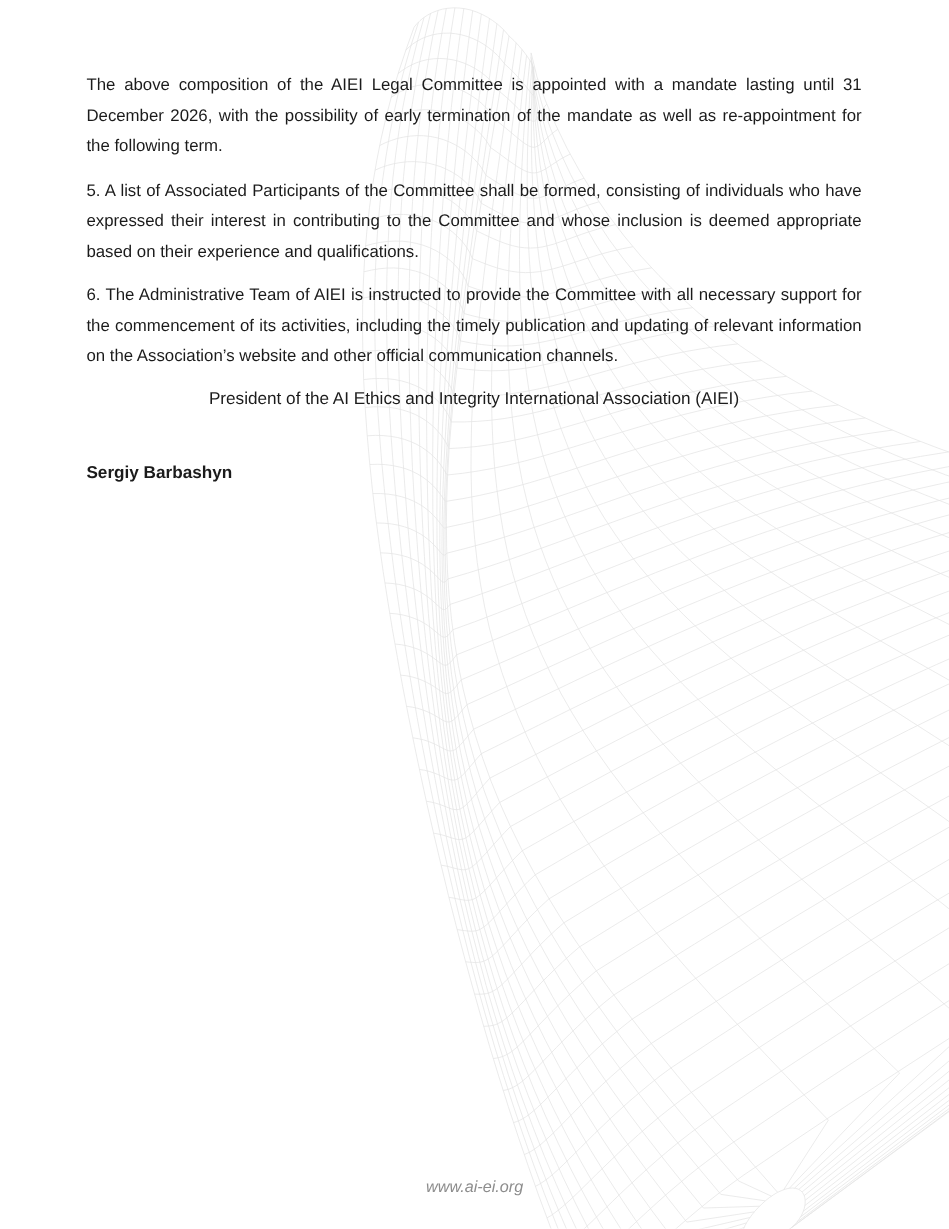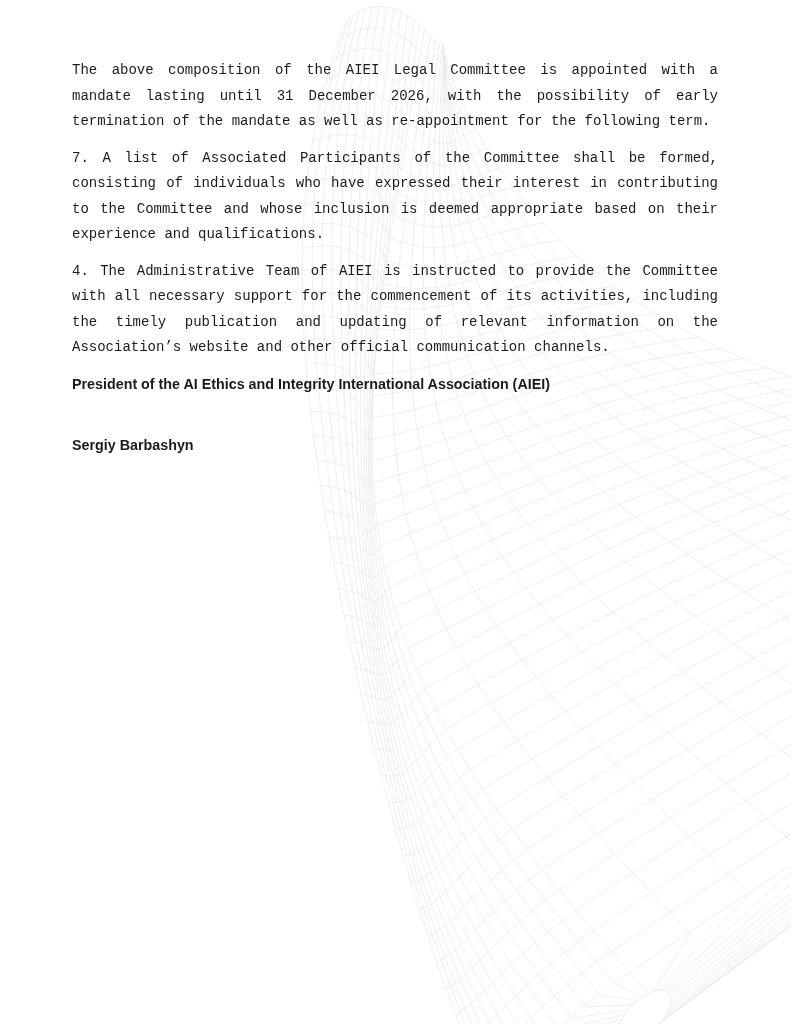--- a/index.html
+++ b/index.html
@@ -29,27 +29,27 @@
     position:relative;
     z-index:1;
     padding:58px 73px 0 72px;
   }
   .para{
     font-size:14px;
     line-height:25.5px;
     text-align:justify;
     text-justify:inter-word;
     margin:0 0 11px 0;
-    font-family:Liberation Mono, monospace;
   }
   .doc-heading{
     font-size:14.3px;
-    font-weight:bold;
+    font-weight:normal;
     line-height:25.5px;
     margin:0;
+    text-align:center;
   }
   .signature{
     font-size:14.3px;
     font-weight:bold;
     line-height:25.5px;
     margin:36px 0 0 0;
   }
   .footer{
     position:absolute;
     left:0;right:0;
@@ -65,20 +65,23 @@
 <body>
 
 <div class="page">
 
   <svg class="mesh" viewBox="0 0 791 1024" preserveAspectRatio="none">
       <path d="M345.1,22.6L338.6,40.7L332.5,59.0L327.0,77.4L322.1,96.1L317.7,115.0L313.9,134.1L310.6,153.4L307.9,173.0L305.7,192.8L304.0,212.9L302.9,233.3L302.2,254.0L302.1,275.0L302.4,296.2L303.1,317.7L304.3,339.6L305.9,361.7L307.9,384.1L310.2,406.7L312.9,429.7L316.0,452.9L319.3,476.3L323.0,500.0L326.9,523.9L331.2,548.0L335.6,572.3L340.4,596.8L345.4,621.4L350.6,646.2L356.0,671.0L361.7,696.0L367.6,721.0L373.7,746.2L380.1,771.3L386.7,796.5L393.6,821.7L400.7,846.9L408.0,872.0L415.7,897.1L423.6,922.2L431.8,947.1L440.3,972.0L449.1,996.8L458.3,1021.5L467.8,1046.0L477.5,1070.4L487.7,1094.7L629.1,1026.8M348.8,18.4L342.9,36.6L337.6,55.0L332.8,73.6L328.6,92.5L324.8,111.5L321.6,130.8L318.8,150.4L316.6,170.2L314.8,190.3L313.5,210.7L312.6,231.4L312.2,252.3L312.3,273.5L312.7,295.1L313.5,316.9L314.6,339.0L316.2,361.3L318.0,384.0L320.2,406.9L322.7,430.0L325.5,453.4L328.5,477.1L331.8,500.9L335.4,524.9L339.2,549.1L343.3,573.5L347.6,598.0L352.2,622.6L357.0,647.4L362.0,672.2L367.3,697.1L372.9,722.0L378.7,747.0L384.8,771.9L391.1,796.9L397.8,821.8L404.8,846.7L412.0,871.6L419.6,896.3L427.6,921.0L435.9,945.6L444.5,970.0L453.5,994.3L462.9,1018.5L472.7,1042.6L482.9,1066.5L493.5,1090.2L625.3,1028.9M353.4,14.5L348.2,32.9L343.6,51.5L339.4,70.4L335.7,89.5L332.5,108.8L329.8,128.4L327.4,148.3L325.6,168.4L324.1,188.8L323.1,209.5L322.4,230.4L322.1,251.7L322.2,273.2L322.6,295.0L323.4,317.1L324.5,339.5L325.8,362.1L327.5,385.0L329.4,408.1L331.6,431.4L334.0,455.0L336.7,478.7L339.7,502.7L342.8,526.8L346.3,551.0L349.9,575.4L353.9,599.8L358.0,624.4L362.5,649.0L367.2,673.7L372.1,698.4L377.4,723.1L382.9,747.8L388.8,772.5L395.0,797.2L401.6,821.8L408.5,846.3L415.8,870.7L423.4,895.0L431.5,919.2L440.0,943.3L448.9,967.3L458.2,991.1L468.0,1014.7L478.2,1038.2L488.9,1061.5L500.0,1084.7L622.3,1029.9M358.8,11.2L354.3,29.9L350.3,48.8L346.7,67.9L343.5,87.3L340.7,107.0L338.3,126.9L336.3,147.1L334.7,167.6L333.5,188.3L332.6,209.4L332.0,230.7L331.7,252.2L331.8,274.1L332.1,296.2L332.7,318.5L333.6,341.1L334.7,363.9L336.1,387.0L337.7,410.3L339.5,433.7L341.6,457.4L343.9,481.2L346.5,505.1L349.3,529.2L352.3,553.4L355.6,577.7L359.1,602.0L362.9,626.4L367.0,650.8L371.5,675.3L376.2,699.7L381.2,724.1L386.6,748.5L392.4,772.8L398.6,797.0L405.1,821.2L412.1,845.2L419.5,869.2L427.3,893.0L435.7,916.7L444.5,940.2L453.7,963.6L463.5,986.8L473.7,1009.9L484.4,1032.8L495.7,1055.5L507.4,1078.1L620.3,1029.8M365.1,8.6L361.1,27.7L357.6,46.9L354.4,66.4L351.6,86.2L349.1,106.2L347.0,126.5L345.2,147.1L343.8,167.9L342.6,189.0L341.7,210.4L341.2,232.0L340.8,253.9L340.7,276.0L340.9,298.3L341.3,320.9L341.9,343.7L342.7,366.7L343.7,389.8L345.0,413.2L346.5,436.7L348.2,460.4L350.1,484.2L352.2,508.1L354.6,532.0L357.3,556.1L360.3,580.2L363.5,604.3L367.0,628.4L370.9,652.6L375.1,676.7L379.7,700.7L384.6,724.7L389.9,748.7L395.7,772.5L401.9,796.3L408.6,819.9L415.8,843.4L423.4,866.8L431.5,890.0L440.2,913.1L449.4,936.1L459.1,958.8L469.4,981.5L480.2,1003.9L491.5,1026.2L503.3,1048.4L515.7,1070.4L619.2,1028.6M371.9,7.1L368.4,26.5L365.2,46.1L362.4,66.0L359.9,86.2L357.6,106.6L355.7,127.3L354.0,148.2L352.6,169.4L351.4,190.8L350.5,212.5L349.7,234.4L349.2,256.5L348.9,278.8L348.8,301.4L348.9,324.1L349.2,347.0L349.7,370.1L350.4,393.4L351.2,416.7L352.3,440.2L353.7,463.8L355.2,487.4L357.0,511.2L359.1,535.0L361.5,558.8L364.1,582.6L367.1,606.4L370.4,630.2L374.1,653.9L378.2,677.6L382.7,701.2L387.7,724.7L393.1,748.1L399.0,771.4L405.4,794.6L412.3,817.7L419.7,840.6L427.7,863.4L436.2,886.0L445.3,908.5L455.0,930.8L465.3,953.0L476.1,975.0L487.5,996.8L499.5,1018.6L512.0,1040.1L525.0,1061.5L619.1,1026.3M379.1,6.5L375.9,26.4L373.1,46.4L370.5,66.7L368.1,87.3L366.0,108.1L364.1,129.1L362.4,150.4L360.9,171.9L359.6,193.6L358.5,215.6L357.6,237.7L356.8,260.0L356.3,282.5L355.8,305.2L355.6,328.0L355.5,351.0L355.7,374.1L356.0,397.3L356.5,420.5L357.2,443.9L358.2,467.3L359.4,490.8L360.9,514.2L362.7,537.7L364.8,561.2L367.3,584.6L370.1,608.0L373.4,631.4L377.0,654.6L381.1,677.8L385.6,700.9L390.7,723.8L396.3,746.7L402.4,769.4L409.0,792.0L416.3,814.4L424.1,836.7L432.5,858.9L441.5,880.9L451.2,902.7L461.4,924.4L472.3,946.0L483.8,967.4L495.8,988.7L508.4,1009.8L521.6,1030.8L535.3,1051.7L620.1,1023.0M386.5,7.1L383.6,27.4L380.9,47.9L378.4,68.6L376.1,89.5L374.0,110.7L372.0,132.0L370.2,153.6L368.6,175.4L367.1,197.4L365.8,219.5L364.6,241.8L363.5,264.2L362.6,286.8L361.9,309.5L361.3,332.4L360.8,355.3L360.6,378.3L360.6,401.3L360.7,424.4L361.1,447.6L361.8,470.7L362.8,493.9L364.0,517.0L365.6,540.1L367.6,563.1L370.0,586.1L372.7,609.0L376.0,631.8L379.6,654.5L383.8,677.2L388.6,699.6L393.8,722.0L399.7,744.2L406.1,766.3L413.2,788.3L420.8,810.1L429.1,831.7L438.1,853.3L447.7,874.6L457.9,895.9L468.8,917.0L480.3,937.9L492.4,958.8L505.2,979.5L518.5,1000.1L532.3,1020.7L546.7,1041.1L622.0,1019.1M393.9,8.9L391.1,29.5L388.5,50.4L386.0,71.5L383.7,92.7L381.4,114.2L379.4,135.8L377.4,157.7L375.5,179.6L373.8,201.8L372.1,224.0L370.6,246.4L369.2,268.9L368.0,291.5L366.9,314.1L365.9,336.9L365.1,359.6L364.5,382.4L364.2,405.3L364.1,428.1L364.2,450.9L364.6,473.7L365.4,496.4L366.5,519.1L368.0,541.8L369.9,564.3L372.3,586.8L375.1,609.1L378.4,631.4L382.3,653.5L386.7,675.5L391.7,697.3L397.3,719.1L403.5,740.7L410.4,762.1L417.9,783.4L426.1,804.6L435.0,825.6L444.5,846.5L454.7,867.3L465.6,888.0L477.1,908.5L489.3,928.9L502.1,949.3L515.5,969.5L529.5,989.7L544.0,1009.9L559.1,1029.9L624.9,1014.6M401.1,11.7L398.3,32.7L395.7,53.9L393.1,75.2L390.6,96.8L388.2,118.5L385.9,140.3L383.7,162.3L381.5,184.4L379.5,206.6L377.5,228.9L375.6,251.3L373.9,273.7L372.3,296.2L370.8,318.7L369.5,341.3L368.4,363.8L367.6,386.3L366.9,408.8L366.6,431.3L366.5,453.7L366.8,476.0L367.5,498.3L368.6,520.5L370.1,542.6L372.0,564.6L374.5,586.5L377.5,608.2L381.0,629.8L385.2,651.3L389.9,672.7L395.3,693.9L401.3,715.0L408.0,736.0L415.4,756.8L423.5,777.5L432.2,798.0L441.7,818.5L451.9,838.8L462.8,859.0L474.3,879.1L486.5,899.2L499.4,919.2L512.8,939.1L526.9,958.9L541.5,978.8L556.6,998.6L572.3,1018.4L628.6,1009.9M407.9,15.4L405.1,36.7L402.3,58.1L399.5,79.8L396.8,101.5L394.2,123.4L391.5,145.3L389.0,167.4L386.5,189.5L384.1,211.7L381.8,233.9L379.6,256.2L377.5,278.5L375.6,300.8L373.8,323.0L372.2,345.3L370.9,367.5L369.8,389.7L369.0,411.8L368.5,433.8L368.3,455.7L368.6,477.6L369.2,499.3L370.3,520.9L371.9,542.4L374.1,563.8L376.8,585.1L380.0,606.2L383.9,627.2L388.4,648.0L393.6,668.8L399.4,689.4L406.0,709.8L413.2,730.2L421.2,750.4L429.9,770.5L439.3,790.5L449.5,810.4L460.3,830.2L471.8,850.0L484.1,869.6L496.9,889.3L510.4,908.9L524.5,928.4L539.2,948.0L554.4,967.5L570.1,987.1L586.2,1006.7L632.9,1005.2M414.1,19.8L411.1,41.3L408.1,63.0L405.1,84.8L402.1,106.6L399.1,128.6L396.2,150.5L393.3,172.6L390.5,194.6L387.7,216.7L385.1,238.8L382.6,260.9L380.2,282.9L377.9,304.9L375.9,326.8L374.1,348.7L372.6,370.5L371.3,392.2L370.4,413.9L369.9,435.4L369.7,456.8L370.0,478.1L370.8,499.2L372.1,520.3L373.9,541.2L376.3,561.9L379.3,582.6L383.0,603.1L387.3,623.4L392.3,643.7L397.9,663.8L404.4,683.8L411.5,703.6L419.4,723.4L428.0,743.1L437.3,762.7L447.4,782.2L458.2,801.6L469.7,821.0L481.9,840.3L494.8,859.6L508.3,878.9L522.4,898.2L537.1,917.6L552.3,936.9L568.0,956.3L584.2,975.7L600.7,995.3L637.7,1000.7M419.6,24.8L416.3,46.5L413.0,68.2L409.7,90.0L406.4,111.9L403.1,133.8L399.8,155.7L396.6,177.6L393.4,199.5L390.4,221.4L387.4,243.2L384.6,265.0L381.9,286.7L379.5,308.4L377.2,329.9L375.3,351.3L373.6,372.7L372.4,393.9L371.4,415.0L371.0,435.9L370.9,456.8L371.4,477.5L372.4,498.0L373.9,518.5L376.1,538.8L378.9,558.9L382.3,578.9L386.5,598.8L391.3,618.6L396.8,638.2L403.1,657.8L410.2,677.2L417.9,696.6L426.5,715.8L435.8,735.0L445.8,754.2L456.5,773.2L468.0,792.3L480.2,811.3L493.0,830.4L506.5,849.4L520.6,868.5L535.3,887.6L550.5,906.7L566.2,926.0L582.3,945.3L598.8,964.7L615.6,984.2L642.8,996.8M424.2,30.0L420.6,51.7L417.0,73.5L413.4,95.3L409.7,117.1L406.1,138.8L402.4,160.6L398.9,182.3L395.4,204.0L392.0,225.5L388.8,247.0L385.7,268.4L382.9,289.8L380.3,310.9L378.0,332.0L376.0,353.0L374.3,373.8L373.1,394.5L372.3,415.0L372.0,435.4L372.2,455.6L372.9,475.8L374.2,495.7L376.2,515.6L378.8,535.2L382.0,554.8L386.0,574.3L390.7,593.6L396.1,612.8L402.3,631.9L409.2,651.0L416.9,669.9L425.4,688.8L434.6,707.6L444.6,726.4L455.3,745.2L466.7,764.0L478.8,782.8L491.6,801.5L505.0,820.4L519.1,839.2L533.7,858.2L548.8,877.2L564.4,896.3L580.5,915.5L596.9,934.8L613.7,954.3L630.7,973.9L648.0,993.6M430.1,35.7L426.9,57.5L423.7,79.3L420.6,101.1L417.5,122.8L414.4,144.4L411.4,165.9L408.6,187.3L405.8,208.6L403.2,229.7L400.8,250.7L398.7,271.4L396.8,292.1L395.2,312.5L393.9,332.7L393.0,352.7L392.6,372.6L392.5,392.2L393.0,411.6L394.0,430.8L395.6,449.8L397.7,468.7L400.5,487.3L403.9,505.8L408.0,524.1L412.8,542.2L418.2,560.2L424.5,578.1L431.4,595.8L439.1,613.5L447.6,631.0L456.8,648.5L466.8,666.0L477.5,683.4L488.9,700.8L501.0,718.2L513.9,735.6L527.3,753.1L541.4,770.6L556.1,788.2L571.4,805.9L587.2,823.6L603.4,841.6L620.1,859.6L637.2,877.8L654.7,896.2L672.4,914.8L690.3,933.5L653.1,991.4M435.0,41.2L432.1,63.0L429.4,84.7L426.7,106.4L424.2,127.9L421.8,149.2L419.5,170.5L417.4,191.5L415.5,212.3L413.7,232.9L412.3,253.3L411.1,273.4L410.2,293.3L409.7,312.9L409.6,332.3L410.0,351.4L410.8,370.2L412.1,388.8L414.0,407.1L416.4,425.1L419.4,443.0L423.0,460.5L427.3,477.9L432.3,495.0L437.9,512.0L444.3,528.8L451.4,545.4L459.2,561.9L467.7,578.3L477.0,594.5L487.0,610.7L497.8,626.9L509.2,643.0L521.4,659.1L534.2,675.1L547.7,691.3L561.9,707.4L576.6,723.7L592.0,740.0L607.9,756.5L624.3,773.1L641.1,789.8L658.4,806.7L676.1,823.7L694.1,841.0L712.4,858.5L731.0,876.2L749.7,894.2L657.8,990.2M438.8,46.2L436.2,67.8L434.0,89.4L431.9,110.9L430.0,132.1L428.3,153.2L426.8,174.1L425.5,194.6L424.4,215.0L423.7,235.0L423.2,254.8L423.1,274.2L423.4,293.4L424.2,312.2L425.3,330.7L427.0,348.9L429.2,366.7L432.0,384.3L435.3,401.5L439.3,418.5L443.8,435.2L449.1,451.6L455.0,467.7L461.5,483.6L468.8,499.3L476.8,514.8L485.5,530.2L494.9,545.4L505.1,560.4L515.9,575.4L527.5,590.3L539.7,605.2L552.6,620.0L566.2,634.9L580.4,649.8L595.2,664.7L610.6,679.7L626.6,694.8L643.1,710.1L660.1,725.5L677.5,741.0L695.3,756.7L713.5,772.7L732.1,788.8L750.9,805.2L770.0,821.9L789.3,838.8L808.7,856.0L662.1,990.1M441.6,50.4L439.4,71.9L437.7,93.2L436.3,114.4L435.1,135.4L434.1,156.1L433.4,176.6L433.0,196.7L432.9,216.5L433.2,236.0L433.9,255.2L435.0,273.9L436.6,292.4L438.6,310.4L441.2,328.1L444.3,345.4L448.0,362.3L452.3,378.9L457.3,395.1L462.8,411.0L469.0,426.6L475.9,441.9L483.5,456.9L491.7,471.7L500.7,486.2L510.3,500.5L520.7,514.7L531.7,528.7L543.4,542.5L555.8,556.3L568.9,570.1L582.6,583.7L596.9,597.4L611.8,611.1L627.3,624.9L643.4,638.7L660.0,652.7L677.0,666.7L694.6,681.0L712.5,695.3L730.9,709.9L749.5,724.7L768.6,739.7L787.9,755.0L807.4,770.5L827.1,786.3L847.0,802.4L867.1,818.9L665.6,991.2M443.5,53.7L441.7,74.9L440.6,96.0L439.8,117.0L439.4,137.6L439.3,158.0L439.5,178.0L440.1,197.7L441.2,217.0L442.6,235.9L444.5,254.4L447.0,272.6L449.9,290.3L453.4,307.6L457.5,324.5L462.1,341.0L467.4,357.0L473.4,372.7L479.9,388.0L487.2,403.0L495.1,417.5L503.7,431.8L513.0,445.8L522.9,459.5L533.6,472.9L544.9,486.2L556.9,499.2L569.5,512.1L582.8,524.9L596.7,537.6L611.2,550.2L626.3,562.8L641.9,575.4L658.1,588.1L674.8,600.8L692.0,613.6L709.7,626.5L727.7,639.6L746.2,652.8L765.0,666.3L784.2,679.9L803.6,693.8L823.3,707.9L843.3,722.3L863.4,737.0L883.7,751.9L904.2,767.2L924.7,782.8L668.4,993.3M444.6,55.9L443.2,76.9L442.8,97.7L442.8,118.4L443.2,138.7L444.1,158.7L445.4,178.3L447.1,197.5L449.3,216.3L452.1,234.7L455.3,252.7L459.2,270.3L463.6,287.3L468.6,304.0L474.3,320.1L480.6,335.9L487.6,351.2L495.2,366.0L503.5,380.5L512.5,394.5L522.2,408.2L532.5,421.6L543.5,434.6L555.2,447.3L567.5,459.8L580.5,472.0L594.1,484.1L608.3,495.9L623.0,507.7L638.4,519.4L654.3,531.0L670.7,542.6L687.6,554.2L704.9,565.9L722.8,577.6L741.0,589.4L759.6,601.4L778.5,613.5L797.8,625.8L817.4,638.3L837.2,651.0L857.3,664.0L877.6,677.2L898.1,690.7L918.8,704.5L939.6,718.6L960.5,733.1L981.5,747.8L670.2,996.3M444.9,57.0L444.2,77.7L444.4,98.3L445.3,118.6L446.7,138.6L448.6,158.3L451.1,177.5L454.1,196.3L457.6,214.7L461.7,232.7L466.5,250.1L471.8,267.1L477.8,283.7L484.5,299.7L491.8,315.2L499.9,330.3L508.6,344.9L518.0,359.0L528.1,372.7L538.8,386.0L550.3,398.9L562.3,411.4L575.1,423.5L588.5,435.4L602.4,447.0L617.0,458.3L632.2,469.5L647.8,480.4L664.1,491.3L680.8,502.0L698.0,512.7L715.6,523.3L733.6,534.0L752.1,544.7L770.9,555.5L790.0,566.3L809.5,577.4L829.2,588.5L849.2,599.9L869.4,611.4L889.9,623.2L910.5,635.3L931.3,647.6L952.2,660.2L973.3,673.0L994.5,686.2L1015.9,699.8L1037.3,713.7L671.0,1000.2M444.7,57.0L444.6,77.5L445.8,97.8L447.6,117.8L450.1,137.5L453.2,156.9L456.9,175.8L461.2,194.3L466.2,212.3L471.8,229.9L478.1,246.9L485.1,263.5L492.8,279.5L501.2,295.0L510.2,310.0L520.0,324.5L530.5,338.5L541.7,352.0L553.6,365.0L566.2,377.6L579.4,389.8L593.2,401.6L607.7,413.0L622.7,424.0L638.3,434.8L654.4,445.3L671.0,455.6L688.2,465.7L705.7,475.7L723.7,485.5L742.1,495.3L760.8,505.1L779.9,514.8L799.3,524.6L819.0,534.4L838.9,544.4L859.1,554.5L879.5,564.7L900.1,575.1L920.9,585.7L941.8,596.5L962.9,607.6L984.2,618.9L1005.5,630.5L1027.0,642.4L1048.5,654.7L1070.2,667.2L1092.0,680.1L670.7,1004.6M444.2,55.9L444.9,76.1L447.0,96.3L450.0,116.1L453.6,135.6L458.0,154.7L463.1,173.4L468.9,191.6L475.3,209.3L482.5,226.5L490.5,243.3L499.2,259.4L508.6,275.1L518.7,290.2L529.6,304.7L541.2,318.8L553.5,332.3L566.5,345.2L580.2,357.7L594.5,369.7L609.5,381.2L625.0,392.4L641.1,403.1L657.8,413.4L674.9,423.5L692.5,433.2L710.6,442.7L729.0,452.0L747.8,461.2L767.0,470.2L786.4,479.1L806.2,487.9L826.2,496.8L846.5,505.6L866.9,514.5L887.6,523.5L908.4,532.6L929.3,541.9L950.5,551.3L971.7,560.9L993.1,570.7L1014.5,580.8L1036.1,591.1L1057.8,601.6L1079.6,612.5L1101.5,623.7L1123.6,635.2L1145.8,647.0L669.5,1009.3M443.5,53.9L445.1,74.0L448.3,93.9L452.4,113.6L457.4,132.9L463.2,151.9L469.7,170.4L477.1,188.4L485.2,206.0L494.0,223.0L503.7,239.4L514.1,255.4L525.3,270.7L537.3,285.5L550.0,299.7L563.4,313.3L577.5,326.4L592.4,339.0L607.8,351.0L623.9,362.4L640.5,373.4L657.7,384.0L675.4,394.1L693.6,403.8L712.2,413.1L731.2,422.2L750.5,430.9L770.2,439.4L790.2,447.8L810.4,455.9L830.8,464.0L851.5,471.9L872.3,479.9L893.3,487.8L914.4,495.7L935.7,503.7L957.0,511.8L978.5,520.0L1000.0,528.4L1021.6,536.9L1043.4,545.7L1065.2,554.6L1087.1,563.8L1109.1,573.2L1131.2,583.0L1153.5,593.0L1175.9,603.3L1198.5,614.0L667.2,1014.0M442.9,51.1L445.5,71.0L449.9,90.9L455.3,110.6L461.7,129.8L469.0,148.7L477.1,167.1L486.0,185.1L495.8,202.5L506.4,219.4L517.8,235.7L530.0,251.5L543.1,266.6L556.9,281.2L571.4,295.1L586.6,308.5L602.6,321.2L619.2,333.4L636.4,345.0L654.1,356.0L672.4,366.5L691.2,376.5L710.4,386.1L730.0,395.2L750.0,403.9L770.3,412.2L790.8,420.2L811.6,428.0L832.6,435.5L853.8,442.8L875.1,450.0L896.5,457.0L918.0,464.0L939.7,470.9L961.3,477.8L983.1,484.8L1004.9,491.8L1026.8,498.9L1048.7,506.2L1070.7,513.6L1092.7,521.1L1114.8,528.9L1137.0,536.9L1159.4,545.1L1181.8,553.6L1204.4,562.4L1227.3,571.5L1250.3,580.9L664.1,1018.5M442.5,47.7L446.2,67.7L451.9,87.6L458.8,107.2L466.7,126.5L475.5,145.4L485.2,163.9L495.9,181.8L507.4,199.3L519.8,216.1L533.0,232.4L547.0,248.1L561.9,263.1L577.5,277.5L593.8,291.3L610.9,304.4L628.6,316.9L646.9,328.8L665.7,340.0L685.1,350.6L705.0,360.7L725.2,370.2L745.9,379.2L766.8,387.7L788.0,395.7L809.5,403.4L831.1,410.7L852.9,417.6L874.8,424.3L896.8,430.7L918.9,437.0L941.0,443.0L963.2,449.0L985.3,454.9L1007.5,460.7L1029.7,466.6L1051.9,472.5L1074.1,478.4L1096.4,484.4L1118.6,490.6L1141.0,496.9L1163.4,503.4L1185.9,510.0L1208.6,516.9L1231.4,524.1L1254.4,531.5L1277.7,539.3L1301.2,547.4L660.2,1022.6M442.6,44.1L447.5,64.1L454.6,84.1L463.0,103.9L472.4,123.3L482.9,142.3L494.3,160.9L506.7,179.0L520.0,196.5L534.1,213.4L549.2,229.7L565.0,245.4L581.7,260.4L599.1,274.7L617.2,288.4L636.0,301.3L655.4,313.6L675.3,325.2L695.8,336.1L716.7,346.3L738.0,356.0L759.7,365.0L781.6,373.4L803.8,381.3L826.2,388.7L848.7,395.6L871.3,402.1L894.0,408.3L916.7,414.1L939.5,419.6L962.2,424.8L984.9,429.9L1007.6,434.7L1030.2,439.5L1052.8,444.2L1075.4,448.8L1097.9,453.5L1120.5,458.1L1143.0,462.9L1165.6,467.7L1188.3,472.6L1211.0,477.7L1233.9,483.0L1256.9,488.5L1280.1,494.2L1303.6,500.3L1327.4,506.6L1351.5,513.3L655.7,1025.9M345.1,22.6L347.4,19.8L350.0,17.2L353.1,14.7L356.6,12.4L360.3,10.5L364.4,8.9L368.7,7.6L373.3,6.9L378.0,6.5L382.8,6.7L387.6,7.3L392.4,8.4L397.2,10.0L401.8,12.0L406.3,14.4L410.5,17.1L414.4,20.0L418.1,23.2L421.3,26.6L424.2,30.0L428.2,33.7L431.7,37.4L434.8,41.0L437.4,44.3L439.6,47.3L441.4,50.0L442.8,52.3L443.8,54.2L444.5,55.6L444.8,56.6L444.9,57.1L444.8,57.1L444.5,56.7L444.1,55.8L443.7,54.5L443.2,52.9L442.8,51.0L442.6,48.8L442.5,46.5L442.6,44.1M338.1,41.9L340.9,39.2L344.1,36.6L347.6,34.3L351.5,32.2L355.7,30.5L360.2,29.1L364.8,28.2L369.7,27.7L374.6,27.6L379.6,28.1L384.5,29.0L389.5,30.4L394.2,32.2L398.9,34.4L403.3,37.0L407.4,39.9L411.2,43.0L414.7,46.3L417.7,49.7L420.4,53.2L424.6,57.0L428.3,60.7L431.6,64.2L434.5,67.4L437.0,70.4L439.0,72.9L440.7,75.1L442.0,76.8L443.0,78.1L443.7,78.8L444.3,79.1L444.6,79.0L444.8,78.3L445.0,77.3L445.2,75.9L445.4,74.2L445.8,72.2L446.3,70.1L447.0,67.8L447.9,65.4M331.8,61.4L335.0,58.8L338.7,56.4L342.7,54.2L347.0,52.3L351.6,50.8L356.4,49.6L361.3,49.0L366.4,48.7L371.5,49.0L376.6,49.7L381.7,50.9L386.7,52.6L391.4,54.7L396.0,57.1L400.3,59.9L404.3,62.9L408.0,66.2L411.2,69.5L414.1,73.0L416.5,76.4L421.0,80.2L425.1,83.9L428.7,87.4L431.9,90.5L434.7,93.3L437.2,95.7L439.2,97.7L441.0,99.3L442.4,100.3L443.7,100.9L444.8,101.0L445.7,100.7L446.6,99.9L447.5,98.7L448.4,97.2L449.4,95.4L450.6,93.4L452.0,91.3L453.7,89.0L455.6,86.8M326.0,81.1L329.8,78.6L333.9,76.3L338.3,74.3L343.0,72.6L347.9,71.3L353.0,70.5L358.2,70.1L363.5,70.1L368.7,70.6L374.0,71.7L379.1,73.1L384.0,75.0L388.8,77.3L393.3,80.0L397.4,82.9L401.3,86.1L404.7,89.4L407.8,92.8L410.4,96.3L412.6,99.6L417.5,103.5L421.9,107.1L425.9,110.4L429.5,113.5L432.7,116.1L435.6,118.4L438.1,120.1L440.4,121.5L442.4,122.3L444.2,122.7L446.0,122.6L447.6,122.0L449.2,121.1L450.9,119.8L452.7,118.2L454.6,116.3L456.7,114.3L459.1,112.1L461.8,109.9L464.8,107.8M320.9,101.1L325.1,98.7L329.6,96.6L334.5,94.7L339.5,93.3L344.7,92.2L350.1,91.6L355.5,91.4L360.9,91.8L366.3,92.6L371.6,93.8L376.7,95.6L381.6,97.7L386.3,100.2L390.6,103.0L394.6,106.1L398.3,109.3L401.5,112.7L404.4,116.2L406.8,119.6L408.7,122.9L414.0,126.6L418.8,130.1L423.2,133.4L427.3,136.2L430.9,138.7L434.3,140.7L437.3,142.3L440.2,143.4L442.8,144.0L445.3,144.1L447.7,143.8L450.2,143.0L452.6,141.9L455.1,140.5L457.8,138.8L460.7,136.8L463.8,134.8L467.2,132.6L471.0,130.5L475.1,128.4M316.4,121.3L321.0,119.0L326.0,117.1L331.1,115.4L336.5,114.2L342.0,113.4L347.5,113.0L353.1,113.1L358.6,113.7L364.1,114.8L369.4,116.3L374.5,118.3L379.3,120.6L383.9,123.3L388.1,126.2L391.9,129.4L395.3,132.7L398.4,136.1L401.0,139.6L403.1,142.9L404.9,146.1L410.5,149.7L415.8,153.1L420.7,156.1L425.2,158.8L429.4,161.0L433.3,162.8L436.9,164.1L440.4,164.9L443.7,165.2L446.9,165.1L450.1,164.6L453.4,163.6L456.7,162.3L460.2,160.7L463.8,158.9L467.7,156.9L471.9,154.7L476.4,152.6L481.3,150.5L486.6,148.6M312.5,141.8L317.6,139.6L322.9,137.8L328.3,136.4L334.0,135.4L339.7,134.8L345.4,134.7L351.1,135.1L356.7,135.9L362.1,137.3L367.4,139.0L372.4,141.2L377.2,143.7L381.6,146.5L385.6,149.6L389.2,152.9L392.5,156.2L395.2,159.6L397.6,163.0L399.5,166.2L401.0,169.3L407.1,172.7L412.9,175.9L418.3,178.7L423.3,181.1L428.0,183.0L432.5,184.5L436.8,185.5L441.0,186.0L445.1,186.1L449.1,185.7L453.1,184.9L457.3,183.7L461.5,182.2L466.0,180.4L470.7,178.5L475.7,176.4L481.0,174.2L486.6,172.1L492.7,170.1L499.1,168.2M309.3,162.5L314.7,160.5L320.3,158.9L326.1,157.7L331.9,156.9L337.8,156.6L343.6,156.7L349.4,157.4L355.0,158.5L360.5,160.0L365.7,162.0L370.6,164.3L375.2,167.0L379.4,170.0L383.2,173.1L386.6,176.4L389.6,179.8L392.2,183.1L394.3,186.4L396.0,189.5L397.2,192.4L403.9,195.6L410.1,198.5L416.0,201.0L421.6,203.1L427.0,204.7L432.2,205.9L437.2,206.5L442.1,206.7L446.9,206.5L451.8,205.8L456.8,204.7L461.9,203.3L467.1,201.5L472.7,199.6L478.4,197.5L484.5,195.3L491.0,193.1L497.8,191.0L505.1,189.0L512.8,187.2M306.7,183.5L312.4,181.7L318.3,180.3L324.3,179.3L330.3,178.7L336.3,178.7L342.2,179.0L348.0,179.9L353.6,181.2L359.0,183.0L364.1,185.2L368.9,187.7L373.3,190.5L377.3,193.5L380.9,196.8L384.1,200.1L386.9,203.4L389.2,206.7L391.1,209.8L392.5,212.8L393.6,215.5L400.7,218.4L407.5,221.0L414.0,223.2L420.3,224.9L426.3,226.1L432.2,226.9L437.9,227.2L443.6,227.0L449.4,226.4L455.2,225.4L461.1,224.0L467.2,222.3L473.5,220.4L480.1,218.2L487.0,216.0L494.3,213.7L502.0,211.4L510.0,209.3L518.5,207.3L527.4,205.6M304.6,204.9L310.7,203.2L316.8,202.0L323.0,201.2L329.1,200.9L335.2,201.0L341.2,201.7L346.9,202.8L352.5,204.3L357.8,206.3L362.7,208.6L367.3,211.2L371.6,214.2L375.4,217.3L378.8,220.5L381.7,223.8L384.2,227.0L386.3,230.2L387.9,233.2L389.2,236.0L390.1,238.4L397.8,241.1L405.1,243.3L412.3,245.0L419.2,246.3L425.9,247.2L432.6,247.5L439.2,247.4L445.8,246.9L452.4,245.9L459.2,244.5L466.1,242.8L473.3,240.8L480.7,238.6L488.4,236.3L496.5,233.8L505.0,231.4L513.9,229.1L523.1,226.9L532.9,224.9L543.0,223.2M303.2,226.5L309.5,225.1L315.8,224.0L322.1,223.4L328.3,223.3L334.5,223.7L340.4,224.6L346.2,225.9L351.6,227.6L356.8,229.8L361.5,232.2L366.0,235.0L370.0,238.0L373.5,241.1L376.7,244.3L379.4,247.6L381.7,250.7L383.5,253.7L385.0,256.6L386.0,259.1L386.7,261.3L395.0,263.5L403.0,265.3L410.8,266.6L418.5,267.5L426.0,267.9L433.5,267.8L440.9,267.2L448.4,266.2L456.0,264.8L463.8,263.1L471.8,261.0L480.1,258.7L488.7,256.3L497.6,253.7L506.9,251.1L516.6,248.6L526.7,246.1L537.2,243.9L548.2,241.9L559.6,240.2M302.4,248.5L308.8,247.2L315.3,246.4L321.7,246.0L328.0,246.1L334.1,246.7L340.0,247.8L345.6,249.3L351.0,251.2L355.9,253.5L360.5,256.1L364.7,258.9L368.5,261.9L371.8,265.1L374.8,268.2L377.2,271.4L379.3,274.4L380.9,277.2L382.1,279.8L383.0,282.1L383.6,284.1L392.5,285.8L401.2,287.1L409.8,288.0L418.2,288.3L426.5,288.2L434.8,287.6L443.2,286.6L451.7,285.1L460.3,283.3L469.2,281.1L478.3,278.7L487.7,276.1L497.4,273.3L507.6,270.5L518.1,267.7L529.0,265.0L540.4,262.5L552.2,260.1L564.5,258.1L577.2,256.4M302.1,270.7L308.7,269.7L315.2,269.0L321.7,268.9L328.0,269.2L334.0,270.0L339.9,271.3L345.4,273.0L350.5,275.0L355.3,277.4L359.7,280.1L363.7,283.0L367.2,286.0L370.3,289.1L373.0,292.2L375.2,295.2L377.0,298.1L378.5,300.7L379.5,303.1L380.3,305.1L380.8,306.7L390.4,307.9L399.8,308.7L409.1,309.0L418.3,308.8L427.5,308.1L436.8,307.0L446.1,305.5L455.6,303.5L465.3,301.2L475.2,298.7L485.5,295.8L496.1,292.9L507.0,289.8L518.4,286.7L530.2,283.7L542.4,280.8L555.0,278.1L568.1,275.7L581.6,273.6L595.5,271.9M302.3,293.4L309.0,292.5L315.6,292.0L322.1,292.1L328.3,292.6L334.3,293.6L340.0,295.1L345.3,296.9L350.3,299.1L354.9,301.6L359.1,304.3L362.8,307.2L366.1,310.2L368.9,313.2L371.3,316.2L373.4,319.0L375.0,321.7L376.2,324.1L377.2,326.2L377.8,327.9L378.3,329.2L388.6,329.9L398.7,330.0L408.9,329.7L418.9,329.0L429.0,327.7L439.3,326.0L449.6,323.9L460.2,321.5L471.0,318.7L482.1,315.6L493.5,312.4L505.3,309.1L517.5,305.7L530.1,302.3L543.1,299.1L556.6,296.0L570.5,293.1L584.8,290.6L599.6,288.4L614.7,286.6M303.1,316.3L309.8,315.6L316.4,315.4L322.8,315.6L329.0,316.3L334.9,317.5L340.4,319.1L345.6,321.1L350.3,323.3L354.7,325.9L358.6,328.6L362.1,331.5L365.1,334.4L367.7,337.4L369.9,340.2L371.7,342.8L373.2,345.3L374.3,347.4L375.1,349.2L375.7,350.6L376.1,351.6L387.2,351.6L398.1,351.1L409.1,350.2L420.1,348.8L431.2,346.9L442.4,344.6L453.8,341.9L465.4,338.9L477.4,335.6L489.6,332.1L502.3,328.4L515.3,324.7L528.7,321.0L542.6,317.3L556.9,313.8L571.6,310.4L586.8,307.4L602.4,304.7L618.4,302.4L634.7,300.5M304.3,339.6L311.1,339.0L317.6,339.0L324.0,339.4L330.0,340.3L335.7,341.7L341.1,343.4L346.0,345.4L350.6,347.8L354.7,350.4L358.3,353.1L361.6,355.9L364.3,358.8L366.7,361.5L368.7,364.2L370.3,366.6L371.6,368.8L372.6,370.7L373.4,372.1L373.9,373.2L374.3,373.8L386.2,373.1L398.0,372.0L409.9,370.3L421.8,368.2L433.9,365.7L446.1,362.8L458.6,359.5L471.4,355.9L484.5,352.1L498.0,348.1L511.8,343.9L526.1,339.8L540.8,335.7L555.9,331.6L571.4,327.8L587.4,324.3L603.9,321.0L620.7,318.1L637.9,315.6L655.4,313.6M306.0,363.2L312.7,362.8L319.2,363.0L325.5,363.6L331.3,364.6L336.9,366.1L342.0,367.9L346.7,370.0L351.0,372.4L354.8,375.0L358.3,377.7L361.2,380.4L363.8,383.1L366.0,385.7L367.8,388.2L369.2,390.4L370.4,392.3L371.3,393.8L372.0,394.9L372.6,395.6L373.0,395.8L385.7,394.4L398.4,392.5L411.2,390.2L424.1,387.4L437.2,384.2L450.6,380.6L464.2,376.6L478.1,372.4L492.4,368.0L507.1,363.5L522.1,358.9L537.6,354.3L553.6,349.8L570.0,345.4L586.8,341.3L604.0,337.4L621.7,333.9L639.7,330.8L658.0,328.1L676.7,325.9M308.2,387.1L314.8,386.9L321.2,387.2L327.3,388.0L333.0,389.2L338.3,390.7L343.2,392.6L347.6,394.8L351.7,397.2L355.3,399.8L358.4,402.4L361.2,405.0L363.5,407.5L365.5,410.0L367.1,412.1L368.4,414.0L369.5,415.6L370.4,416.8L371.1,417.6L371.7,417.9L372.2,417.7L385.8,415.5L399.4,412.9L413.2,409.8L427.1,406.2L441.3,402.3L455.7,398.0L470.5,393.4L485.6,388.5L501.0,383.5L516.9,378.4L533.3,373.3L550.0,368.3L567.2,363.4L584.8,358.6L602.9,354.1L621.3,350.0L640.2,346.2L659.3,342.9L678.8,339.9L698.6,337.5M310.7,411.3L317.3,411.3L323.5,411.8L329.4,412.7L334.9,414.0L339.9,415.6L344.6,417.6L348.8,419.8L352.6,422.1L355.9,424.6L358.8,427.1L361.3,429.6L363.5,432.0L365.3,434.1L366.8,436.0L368.0,437.6L369.0,438.9L369.9,439.7L370.6,440.1L371.3,440.0L372.0,439.5L386.4,436.4L401.0,433.0L415.8,429.0L430.8,424.7L446.0,420.0L461.6,415.0L477.5,409.7L493.8,404.2L510.5,398.6L527.6,392.9L545.1,387.3L563.1,381.8L581.6,376.4L600.4,371.3L619.7,366.4L639.3,362.0L659.3,357.9L679.6,354.2L700.2,351.0L721.0,348.3M313.7,435.8L320.1,436.0L326.1,436.6L331.8,437.6L337.0,439.0L341.9,440.7L346.2,442.7L350.2,444.9L353.7,447.2L356.8,449.6L359.5,452.0L361.8,454.2L363.8,456.4L365.4,458.3L366.8,459.9L367.9,461.2L368.9,462.0L369.8,462.5L370.6,462.5L371.4,462.0L372.3,461.0L387.7,457.1L403.3,452.8L419.1,448.0L435.1,442.9L451.5,437.4L468.2,431.6L485.3,425.6L502.8,419.5L520.7,413.2L539.0,407.0L557.8,400.8L577.0,394.8L596.6,389.0L616.7,383.4L637.1,378.2L657.9,373.3L679.0,368.9L700.4,365.0L722.0,361.5L743.8,358.4M317.1,460.7L323.3,461.0L329.1,461.7L334.5,462.8L339.5,464.2L344.1,466.0L348.2,468.0L351.9,470.1L355.1,472.4L358.0,474.6L360.4,476.8L362.6,478.9L364.4,480.8L365.9,482.4L367.2,483.7L368.3,484.6L369.3,485.1L370.3,485.1L371.2,484.7L372.2,483.8L373.3,482.4L389.7,477.6L406.2,472.4L423.1,466.8L440.2,460.8L457.7,454.5L475.6,448.0L493.8,441.2L512.5,434.4L531.6,427.5L551.2,420.7L571.2,413.9L591.6,407.4L612.4,401.1L633.6,395.1L655.2,389.4L677.1,384.2L699.3,379.4L721.7,375.1L744.3,371.2L767.0,367.9M320.8,485.8L326.7,486.2L332.3,487.0L337.5,488.2L342.2,489.7L346.5,491.4L350.4,493.4L353.8,495.5L356.8,497.6L359.4,499.7L361.7,501.7L363.7,503.5L365.3,505.1L366.8,506.4L368.1,507.3L369.2,507.9L370.3,508.0L371.3,507.6L372.4,506.8L373.6,505.5L374.9,503.7L392.3,498.0L409.9,491.8L427.8,485.3L446.1,478.4L464.7,471.3L483.7,464.0L503.2,456.5L523.1,449.0L543.4,441.4L564.1,434.0L585.3,426.7L606.9,419.6L628.9,412.8L651.2,406.3L673.9,400.2L696.8,394.6L720.0,389.4L743.4,384.7L766.9,380.4L790.5,376.6M324.8,511.1L330.5,511.6L335.9,512.5L340.8,513.8L345.2,515.3L349.2,517.0L352.8,518.9L356.0,520.9L358.8,522.9L361.2,524.8L363.3,526.5L365.1,528.1L366.7,529.4L368.1,530.3L369.4,530.9L370.6,531.0L371.7,530.7L372.9,529.9L374.2,528.7L375.7,527.0L377.3,524.8L395.7,518.1L414.4,511.0L433.4,503.6L452.7,495.8L472.5,487.9L492.7,479.7L513.3,471.5L534.4,463.2L555.8,455.0L577.8,446.9L600.1,439.0L622.8,431.4L645.9,424.1L669.3,417.1L693.1,410.6L717.0,404.5L741.2,398.9L765.5,393.7L789.8,389.0L814.2,384.8M329.2,536.7L334.6,537.3L339.7,538.3L344.3,539.6L348.5,541.1L352.2,542.8L355.6,544.6L358.5,546.4L361.1,548.2L363.3,549.9L365.3,551.4L367.0,552.6L368.5,553.6L369.9,554.2L371.2,554.3L372.5,554.1L373.8,553.3L375.2,552.1L376.7,550.5L378.5,548.3L380.4,545.7L399.8,538.0L419.6,530.0L439.7,521.6L460.2,513.0L481.1,504.2L502.4,495.2L524.2,486.2L546.4,477.2L569.1,468.4L592.1,459.6L615.6,451.1L639.4,442.9L663.6,435.1L688.0,427.6L712.7,420.6L737.6,414.0L762.7,407.9L787.8,402.3L813.0,397.2L838.2,392.5M333.8,562.6L339.0,563.2L343.8,564.2L348.1,565.5L352.0,567.0L355.5,568.6L358.6,570.3L361.3,571.9L363.7,573.5L365.8,575.0L367.7,576.2L369.3,577.1L370.8,577.7L372.3,577.9L373.6,577.7L375.1,577.0L376.5,575.8L378.2,574.2L380.0,572.1L382.0,569.5L384.3,566.5L404.8,557.8L425.6,548.8L446.8,539.5L468.4,530.0L490.5,520.3L513.0,510.5L535.9,500.7L559.2,491.0L583.0,481.4L607.2,472.1L631.7,463.0L656.6,454.2L681.8,445.8L707.2,437.8L732.9,430.2L758.7,423.2L784.6,416.6L810.5,410.5L836.4,404.8L862.3,399.6M338.8,588.6L343.7,589.3L348.2,590.3L352.2,591.6L355.9,593.0L359.1,594.5L362.0,596.0L364.5,597.5L366.7,598.8L368.7,600.0L370.5,600.9L372.1,601.5L373.7,601.7L375.1,601.5L376.6,600.8L378.2,599.7L379.9,598.1L381.8,596.1L383.9,593.5L386.3,590.5L389.1,587.2L410.6,577.5L432.5,567.5L454.8,557.2L477.5,546.8L500.7,536.2L524.3,525.6L548.3,515.1L572.8,504.6L597.7,494.3L622.9,484.3L648.5,474.6L674.4,465.2L700.5,456.2L726.9,447.7L753.4,439.6L780.0,432.0L806.7,424.9L833.4,418.2L860.0,412.0L886.5,406.3M344.0,614.8L348.6,615.6L352.8,616.5L356.6,617.7L360.0,619.1L363.0,620.4L365.7,621.8L368.0,623.0L370.1,624.1L372.0,625.0L373.8,625.6L375.4,625.8L377.0,625.6L378.6,625.0L380.3,623.9L382.1,622.3L384.0,620.3L386.2,617.8L388.7,614.8L391.5,611.5L394.6,607.7L417.2,597.0L440.2,586.0L463.6,574.8L487.4,563.4L511.7,552.0L536.4,540.6L561.5,529.3L587.1,518.1L613.0,507.1L639.3,496.4L665.8,486.0L692.7,476.0L719.7,466.5L747.0,457.4L774.3,448.8L801.7,440.6L829.1,432.9L856.4,425.7L883.6,418.9L910.7,412.5M349.5,641.2L353.9,641.9L357.8,642.9L361.3,644.0L364.4,645.2L367.2,646.4L369.7,647.6L372.0,648.6L374.0,649.4L375.8,649.9L377.6,650.1L379.3,649.9L381.0,649.3L382.7,648.3L384.6,646.8L386.6,644.8L388.9,642.3L391.4,639.4L394.2,636.0L397.4,632.2L401.0,628.1L424.6,616.4L448.7,604.4L473.2,592.2L498.1,580.0L523.5,567.7L549.3,555.5L575.5,543.3L602.1,531.4L629.0,519.7L656.2,508.3L683.8,497.3L711.5,486.8L739.4,476.6L767.4,466.9L795.5,457.7L823.6,449.0L851.7,440.7L879.6,432.9L907.4,425.5L934.9,418.5M355.3,667.7L359.3,668.4L363.0,669.3L366.3,670.3L369.2,671.4L371.8,672.4L374.2,673.3L376.3,674.1L378.3,674.5L380.1,674.7L381.9,674.6L383.7,674.0L385.5,673.0L387.5,671.5L389.6,669.5L391.9,667.1L394.5,664.2L397.4,660.8L400.6,657.0L404.2,652.9L408.3,648.4L433.0,635.7L458.1,622.7L483.7,609.6L509.7,596.4L536.1,583.3L562.9,570.2L590.2,557.3L617.7,544.7L645.6,532.3L673.8,520.2L702.2,508.6L730.8,497.4L759.5,486.6L788.3,476.3L817.0,466.5L845.8,457.2L874.4,448.3L902.9,439.9L931.2,431.8L959.2,424.1M361.3,694.3L365.1,695.0L368.5,695.8L371.6,696.7L374.3,697.6L376.8,698.4L379.0,699.0L381.1,699.5L383.0,699.6L384.9,699.4L386.8,698.9L388.7,697.9L390.7,696.4L392.9,694.5L395.3,692.1L397.9,689.2L400.9,685.9L404.2,682.1L407.8,678.0L411.9,673.5L416.4,668.7L442.1,654.9L468.3,640.9L495.0,626.9L522.0,612.8L549.5,598.8L577.3,585.0L605.5,571.3L634.1,557.9L662.9,544.8L691.9,532.1L721.2,519.8L750.5,508.0L779.9,496.6L809.4,485.7L838.8,475.3L868.1,465.3L897.3,455.8L926.3,446.7L955.0,438.0L983.4,429.5M367.6,721.0L371.1,721.6L374.3,722.3L377.2,723.1L379.8,723.8L382.1,724.3L384.3,724.7L386.3,724.8L388.3,724.6L390.2,724.0L392.2,723.1L394.3,721.6L396.6,719.7L399.0,717.4L401.7,714.5L404.7,711.2L408.1,707.5L411.8,703.3L415.9,698.8L420.4,693.9L425.4,688.8L452.2,674.0L479.4,659.1L507.1,644.1L535.1,629.2L563.6,614.3L592.4,599.7L621.6,585.2L651.0,571.1L680.7,557.3L710.6,544.0L740.6,531.0L770.6,518.6L800.8,506.6L830.8,495.0L860.8,484.0L890.7,473.4L920.3,463.2L949.7,453.4L978.8,443.9L1007.6,434.7M374.2,747.8L377.5,748.3L380.4,748.9L383.1,749.5L385.6,749.9L387.9,750.2L390.0,750.3L392.1,750.0L394.1,749.5L396.2,748.5L398.3,747.1L400.6,745.2L403.2,742.9L405.9,740.1L409.0,736.8L412.4,733.1L416.1,728.9L420.3,724.4L424.8,719.5L429.8,714.3L435.2,708.9L463.1,693.1L491.3,677.2L520.0,661.3L549.1,645.5L578.5,629.9L608.2,614.4L638.3,599.2L668.6,584.4L699.1,569.9L729.7,555.9L760.4,542.3L791.2,529.2L821.9,516.5L852.5,504.4L883.0,492.7L913.3,481.4L943.4,470.5L973.2,460.0L1002.6,449.8L1031.7,439.8M381.0,774.7L384.1,775.1L386.9,775.5L389.4,775.8L391.8,776.0L394.0,776.0L396.2,775.7L398.3,775.2L400.5,774.2L402.7,772.8L405.1,771.0L407.6,768.7L410.5,765.9L413.6,762.7L417.0,758.9L420.8,754.8L425.0,750.2L429.6,745.3L434.6,740.1L440.0,734.6L446.0,729.0L474.8,712.2L504.0,695.4L533.7,678.6L563.7,661.9L594.1,645.4L624.7,629.2L655.6,613.3L686.7,597.7L717.9,582.6L749.3,567.9L780.6,553.7L812.0,539.9L843.3,526.6L874.4,513.8L905.4,501.4L936.1,489.5L966.6,477.9L996.7,466.6L1026.5,455.6L1055.8,444.8M388.1,801.5L391.0,801.8L393.7,802.0L396.1,802.1L398.5,802.0L400.7,801.7L402.9,801.1L405.1,800.1L407.4,798.8L409.9,797.0L412.5,794.7L415.3,792.0L418.5,788.7L422.0,785.1L425.8,780.9L430.0,776.4L434.6,771.4L439.7,766.1L445.2,760.6L451.1,754.9L457.5,749.0L487.3,731.2L517.5,713.5L548.1,695.9L579.1,678.4L610.3,661.1L641.8,644.1L673.5,627.5L705.3,611.2L737.3,595.4L769.3,580.0L801.3,565.1L833.2,550.7L864.9,536.8L896.6,523.3L927.9,510.2L959.0,497.6L989.8,485.3L1020.2,473.2L1050.3,461.4L1079.9,449.8M395.4,828.4L398.2,828.5L400.8,828.5L403.2,828.3L405.5,828.0L407.8,827.3L410.1,826.4L412.5,825.0L415.0,823.2L417.7,821.0L420.6,818.3L423.8,815.1L427.3,811.4L431.1,807.3L435.4,802.8L440.1,797.8L445.1,792.5L450.7,786.9L456.6,781.1L463.0,775.1L469.9,769.0L500.6,750.3L531.8,731.7L563.3,713.2L595.1,694.9L627.2,676.8L659.5,659.1L691.9,641.8L724.5,624.8L757.1,608.3L789.7,592.3L822.2,576.8L854.6,561.7L886.8,547.1L918.9,532.9L950.6,519.2L982.0,505.8L1013.1,492.7L1043.8,479.9L1074.1,467.3L1104.0,454.7M403.1,855.3L405.8,855.1L408.3,854.9L410.7,854.5L413.1,853.8L415.4,852.8L417.9,851.5L420.4,849.7L423.2,847.5L426.1,844.8L429.4,841.7L432.9,838.0L436.8,834.0L441.1,829.4L445.8,824.5L450.9,819.1L456.5,813.5L462.5,807.6L468.9,801.5L475.7,795.3L483.0,789.0L514.7,769.4L546.8,749.9L579.2,730.6L611.8,711.5L644.7,692.7L677.7,674.3L710.9,656.2L744.1,638.6L777.3,621.5L810.4,604.8L843.4,588.6L876.3,572.9L908.9,557.6L941.3,542.7L973.4,528.3L1005.1,514.1L1036.5,500.3L1067.4,486.6L1097.9,473.1L1128.0,459.7M411.1,882.1L413.7,881.7L416.2,881.2L418.6,880.5L421.0,879.5L423.6,878.1L426.2,876.4L429.0,874.2L432.0,871.6L435.3,868.5L438.8,864.9L442.8,860.8L447.1,856.3L451.8,851.4L457.0,846.1L462.6,840.4L468.6,834.4L475.1,828.2L481.9,821.9L489.2,815.5L496.9,809.1L529.5,788.6L562.5,768.3L595.7,748.1L629.1,728.3L662.8,708.7L696.5,689.6L730.3,670.9L764.1,652.6L797.8,634.8L831.5,617.5L865.0,600.6L898.2,584.2L931.2,568.3L963.9,552.7L996.3,537.5L1028.3,522.7L1059.9,508.0L1091.0,493.5L1121.8,479.1L1152.1,464.8M419.3,908.8L421.9,908.2L424.4,907.5L427.0,906.4L429.5,905.1L432.2,903.3L435.1,901.2L438.1,898.6L441.5,895.5L445.1,892.0L449.1,888.0L453.4,883.5L458.2,878.6L463.4,873.2L469.0,867.5L475.0,861.5L481.5,855.3L488.4,848.8L495.7,842.3L503.4,835.7L511.5,829.2L545.0,807.8L578.8,786.7L612.8,765.8L647.0,745.2L681.3,725.0L715.7,705.1L750.1,685.7L784.5,666.8L818.7,648.4L852.8,630.4L886.7,612.9L920.4,595.9L953.7,579.2L986.7,563.0L1019.3,547.0L1051.6,531.4L1083.4,515.9L1114.7,500.6L1145.7,485.3L1176.2,470.0M427.9,935.5L430.5,934.7L433.1,933.6L435.8,932.2L438.5,930.5L441.4,928.4L444.5,925.8L447.9,922.8L451.6,919.3L455.6,915.3L460.0,910.9L464.8,906.0L470.0,900.6L475.6,894.9L481.7,888.9L488.2,882.6L495.2,876.1L502.5,869.4L510.3,862.7L518.4,856.0L526.8,849.3L561.1,827.2L595.7,805.2L630.5,783.6L665.4,762.3L700.4,741.4L735.4,720.9L770.4,700.9L805.2,681.3L839.9,662.2L874.5,643.6L908.7,625.5L942.7,607.7L976.3,590.4L1009.6,573.4L1042.5,556.8L1074.9,540.3L1106.9,524.0L1138.5,507.8L1169.7,491.6L1200.4,475.3M436.9,962.1L439.6,961.0L442.3,959.6L445.1,957.8L448.0,955.7L451.2,953.2L454.6,950.2L458.3,946.8L462.4,942.9L466.8,938.5L471.6,933.6L476.9,928.3L482.5,922.6L488.6,916.5L495.2,910.2L502.2,903.6L509.6,896.8L517.3,890.0L525.5,883.1L533.9,876.3L542.7,869.6L577.9,846.6L613.2,824.0L648.7,801.6L684.3,779.6L719.9,758.0L755.5,736.9L790.9,716.2L826.3,696.1L861.4,676.3L896.3,657.1L930.9,638.3L965.2,619.9L999.1,601.9L1032.6,584.2L1065.7,566.7L1098.4,549.5L1130.6,532.3L1162.4,515.2L1193.8,498.1L1224.7,480.9M446.2,988.6L449.0,987.1L451.8,985.4L454.8,983.3L458.1,980.8L461.5,977.9L465.3,974.5L469.4,970.6L473.8,966.3L478.7,961.5L484.0,956.2L489.7,950.5L495.8,944.4L502.4,938.1L509.4,931.4L516.8,924.6L524.6,917.6L532.8,910.6L541.3,903.6L550.1,896.6L559.2,889.9L595.1,866.2L631.2,842.8L667.4,819.8L703.6,797.1L739.8,774.9L775.8,753.2L811.8,731.9L847.6,711.1L883.1,690.8L918.3,670.9L953.3,651.5L987.8,632.4L1022.0,613.7L1055.7,595.2L1089.1,577.0L1121.9,558.9L1154.4,540.9L1186.4,522.9L1218.0,504.9L1249.2,486.6M455.8,1014.9L458.8,1013.2L461.8,1011.1L465.1,1008.6L468.6,1005.7L472.4,1002.4L476.6,998.6L481.1,994.3L486.0,989.5L491.3,984.3L497.0,978.6L503.2,972.6L509.8,966.2L516.8,959.5L524.3,952.6L532.1,945.5L540.3,938.4L548.9,931.2L557.8,924.1L566.9,917.1L576.2,910.3L612.8,885.9L649.6,861.9L686.4,838.2L723.2,814.9L760.0,792.1L796.5,769.8L832.9,747.9L869.1,726.5L905.0,705.6L940.6,685.1L975.8,665.0L1010.6,645.2L1045.0,625.8L1079.0,606.6L1112.5,587.6L1145.6,568.7L1178.3,549.8L1210.6,530.9L1242.4,511.9L1273.9,492.7M465.8,1041.1L469.0,1039.0L472.3,1036.6L475.9,1033.8L479.7,1030.5L483.9,1026.7L488.4,1022.5L493.4,1017.8L498.7,1012.6L504.5,1007.0L510.7,1000.9L517.3,994.5L524.4,987.8L531.9,980.9L539.8,973.7L548.1,966.4L556.7,959.1L565.6,951.8L574.7,944.7L584.1,937.7L593.6,930.9L631.0,905.9L668.4,881.1L705.9,856.8L743.2,833.0L780.4,809.6L817.5,786.6L854.3,764.2L890.9,742.2L927.1,720.7L962.9,699.6L998.4,678.8L1033.5,658.4L1068.2,638.3L1102.4,618.3L1136.2,598.5L1169.5,578.8L1202.4,559.1L1234.9,539.2L1267.1,519.2L1298.9,499.0M476.2,1067.2L479.6,1064.8L483.2,1062.0L487.1,1058.7L491.4,1055.0L495.9,1050.8L500.9,1046.2L506.3,1041.1L512.1,1035.5L518.3,1029.5L525.0,1023.1L532.1,1016.4L539.7,1009.4L547.6,1002.2L555.9,994.8L564.6,987.4L573.5,979.9L582.7,972.6L592.2,965.4L601.7,958.4L611.4,951.7L649.5,926.0L687.6,900.6L725.6,875.7L763.4,851.3L801.2,827.3L838.6,803.8L875.8,780.8L912.7,758.3L949.3,736.2L985.5,714.4L1021.2,693.1L1056.6,672.0L1091.5,651.1L1125.9,630.4L1159.9,609.8L1193.5,589.3L1226.7,568.6L1259.6,547.9L1292.0,526.9L1324.2,505.7M487.0,1093.0L490.7,1090.3L494.6,1087.1L498.9,1083.5L503.5,1079.4L508.5,1074.8L514.0,1069.7L519.8,1064.2L526.1,1058.2L532.8,1051.9L539.9,1045.2L547.5,1038.1L555.5,1030.9L563.9,1023.4L572.6,1015.9L581.6,1008.3L590.8,1000.8L600.3,993.4L610.0,986.2L619.8,979.2L629.6,972.6L668.3,946.3L707.0,920.4L745.5,894.9L783.9,869.9L822.1,845.4L860.0,821.4L897.5,797.8L934.8,774.7L971.6,752.0L1008.1,729.7L1044.1,707.7L1079.7,685.9L1114.9,664.4L1149.6,642.9L1183.9,621.5L1217.8,600.1L1251.3,578.6L1284.5,556.9L1317.3,535.0L1349.9,512.8M629.1,1026.8L626.6,1028.3L624.3,1029.3L622.5,1029.9L621.0,1030.0L619.9,1029.6L619.2,1028.7L619.0,1027.4L619.2,1025.7L619.9,1023.6L620.9,1021.2L622.4,1018.5L624.3,1015.6L626.5,1012.5L629.0,1009.4L631.8,1006.4L634.8,1003.4L638.0,1000.5L641.3,997.9L644.7,995.6L648.0,993.6L651.4,992.1L654.6,990.9L657.6,990.2L660.5,990.0L663.0,990.3L665.3,991.0L667.2,992.2L668.8,993.8L670.0,995.8L670.7,998.2L671.0,1000.8L670.9,1003.6L670.3,1006.7L669.3,1009.7L667.9,1012.8L666.1,1015.8L663.9,1018.7L661.4,1021.4L658.7,1023.8L655.7,1025.9" fill="none" stroke="#e4e4e4" stroke-width="0.7" opacity="0.9"></path>
     </svg>
 
   <main class="content">
     <p class="para">The above composition of the AIEI Legal Committee is appointed with a mandate lasting until 31 December 2026, with the possibility of early termination of the mandate as well as re-appointment for the following term.</p>
-    <p class="para">7. A list of Associated Participants of the Committee shall be formed, consisting of individuals who have expressed their interest in contributing to the Committee and whose inclusion is deemed appropriate based on their experience and qualifications.</p>
-    <p class="para">4. The Administrative Team of AIEI is instructed to provide the Committee with all necessary support for the commencement of its activities, including the timely publication and updating of relevant information on the Association’s website and other official communication channels.</p>
+    <p class="para">5. A list of Associated Participants of the Committee shall be formed, consisting of individuals who have expressed their interest in contributing to the Committee and whose inclusion is deemed appropriate based on their experience and qualifications.</p>
+    <p class="para">6. The Administrative Team of AIEI is instructed to provide the Committee with all necessary support for the commencement of its activities, including the timely publication and updating of relevant information on the Association’s website and other official communication channels.</p>
     <p class="doc-heading">President of the AI Ethics and Integrity International Association (AIEI)</p>
     <p class="signature">Sergiy Barbashyn</p>
   </main>
 
+  <footer class="footer">
+    <span>www.ai-ei.org</span>
+  </footer>
 
 </div>
 
 </body></html>

